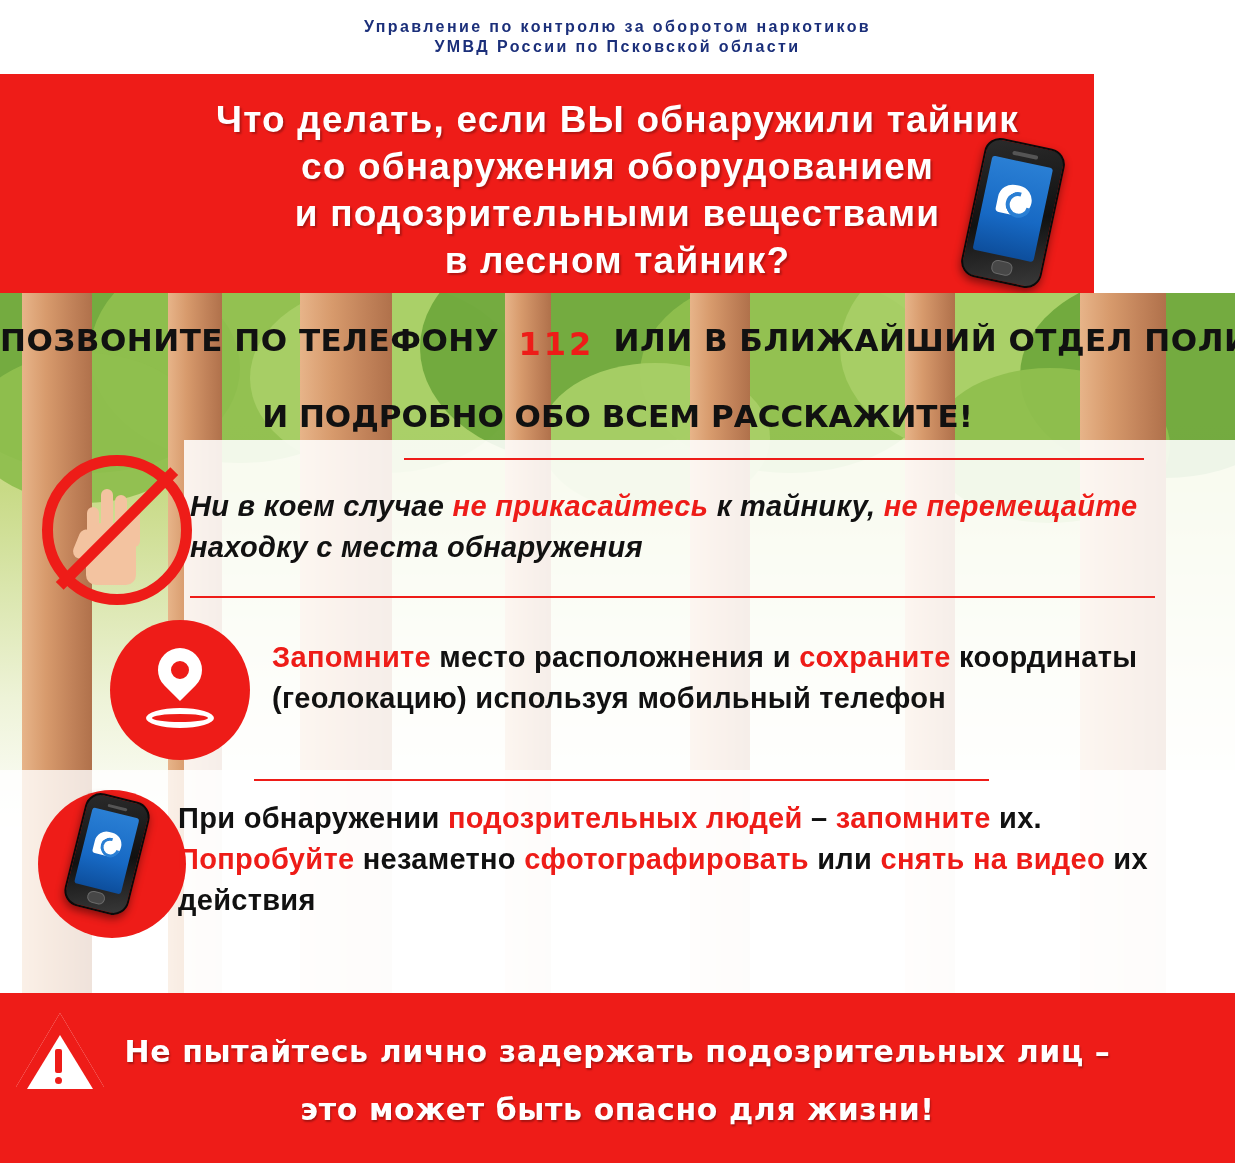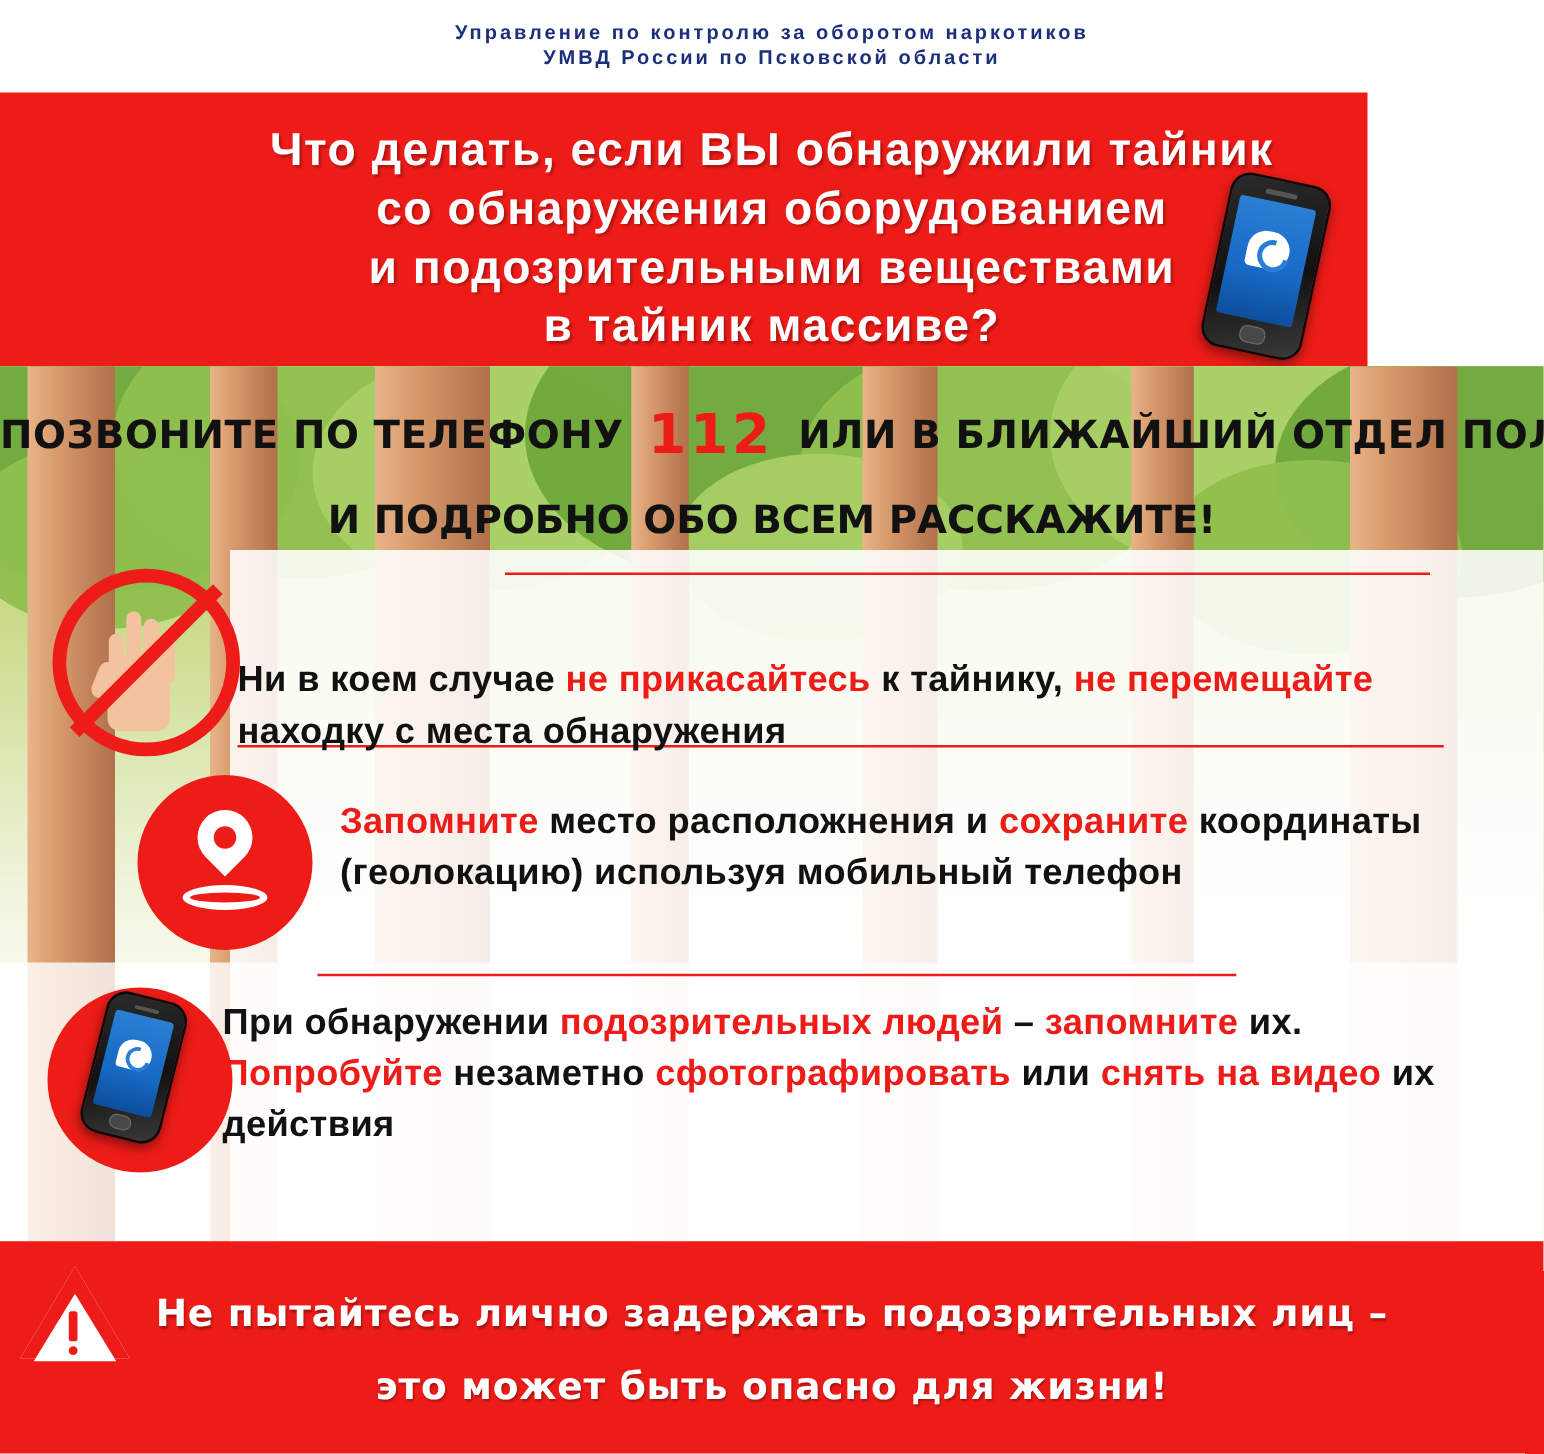--- a/index.html
+++ b/index.html
@@ -165,21 +165,21 @@
     text-align: center;
     color: #111;
     font-size: 31px;
     font-weight: bold;
     letter-spacing: .5px;
     white-space: nowrap;
     font-family: "DejaVu Sans", sans-serif;
   }
   .call-line .num {
     color: #ee1c18;
-    font-size: 44px;
+    font-size: 32px;
     letter-spacing: 3px;
     padding: 0 8px;
     vertical-align: -4px;
   }
   .call-line2 {
     position: absolute;
     top: 398px;
     left: 0;
     width: 1235px;
     text-align: center;
@@ -192,21 +192,21 @@
   
   .rule {
     position: absolute;
     color: #111;
     font-size: 29px;
     font-weight: bold;
     line-height: 41px;
     letter-spacing: .3px;
   }
   .rule .red { color: #ee1c18; }
-  .rule1 { top: 524px; left: 190px; width: 1010px; }
+  .rule1 { top: 486px; left: 190px; width: 1010px; font-style: italic; }
   .rule2 { top: 637px; left: 272px; width: 920px; }
   .rule3 { top: 798px; left: 178px; width: 1020px; }
 
   .divider {
     position: absolute;
     height: 2px;
     background: #ee1c18;
   }
   .div1 { top: 458px; left: 404px; width: 740px; }
   .div2 { top: 596px; left: 190px; width: 965px; }
@@ -387,21 +387,21 @@
   <div class="agency">
     <div class="line1">Управление по контролю за оборотом наркотиков</div>
     <div class="line2">УМВД России по Псковской области</div>
   </div>
 
   <div class="title-band">
     <div class="title-text">
       <div>Что делать, если ВЫ обнаружили тайник</div>
       <div>со обнаружения оборудованием</div>
       <div>и подозрительными веществами</div>
-      <div>в тайник массиве?</div>
+      <div>в лесном тайник?</div>
     </div>
     <div class="phone phone-title">
       <div class="speaker"></div>
       <div class="screen">
         <div class="bubble"></div>
       </div>
       <div class="home"></div>
     </div>
   </div>
 

